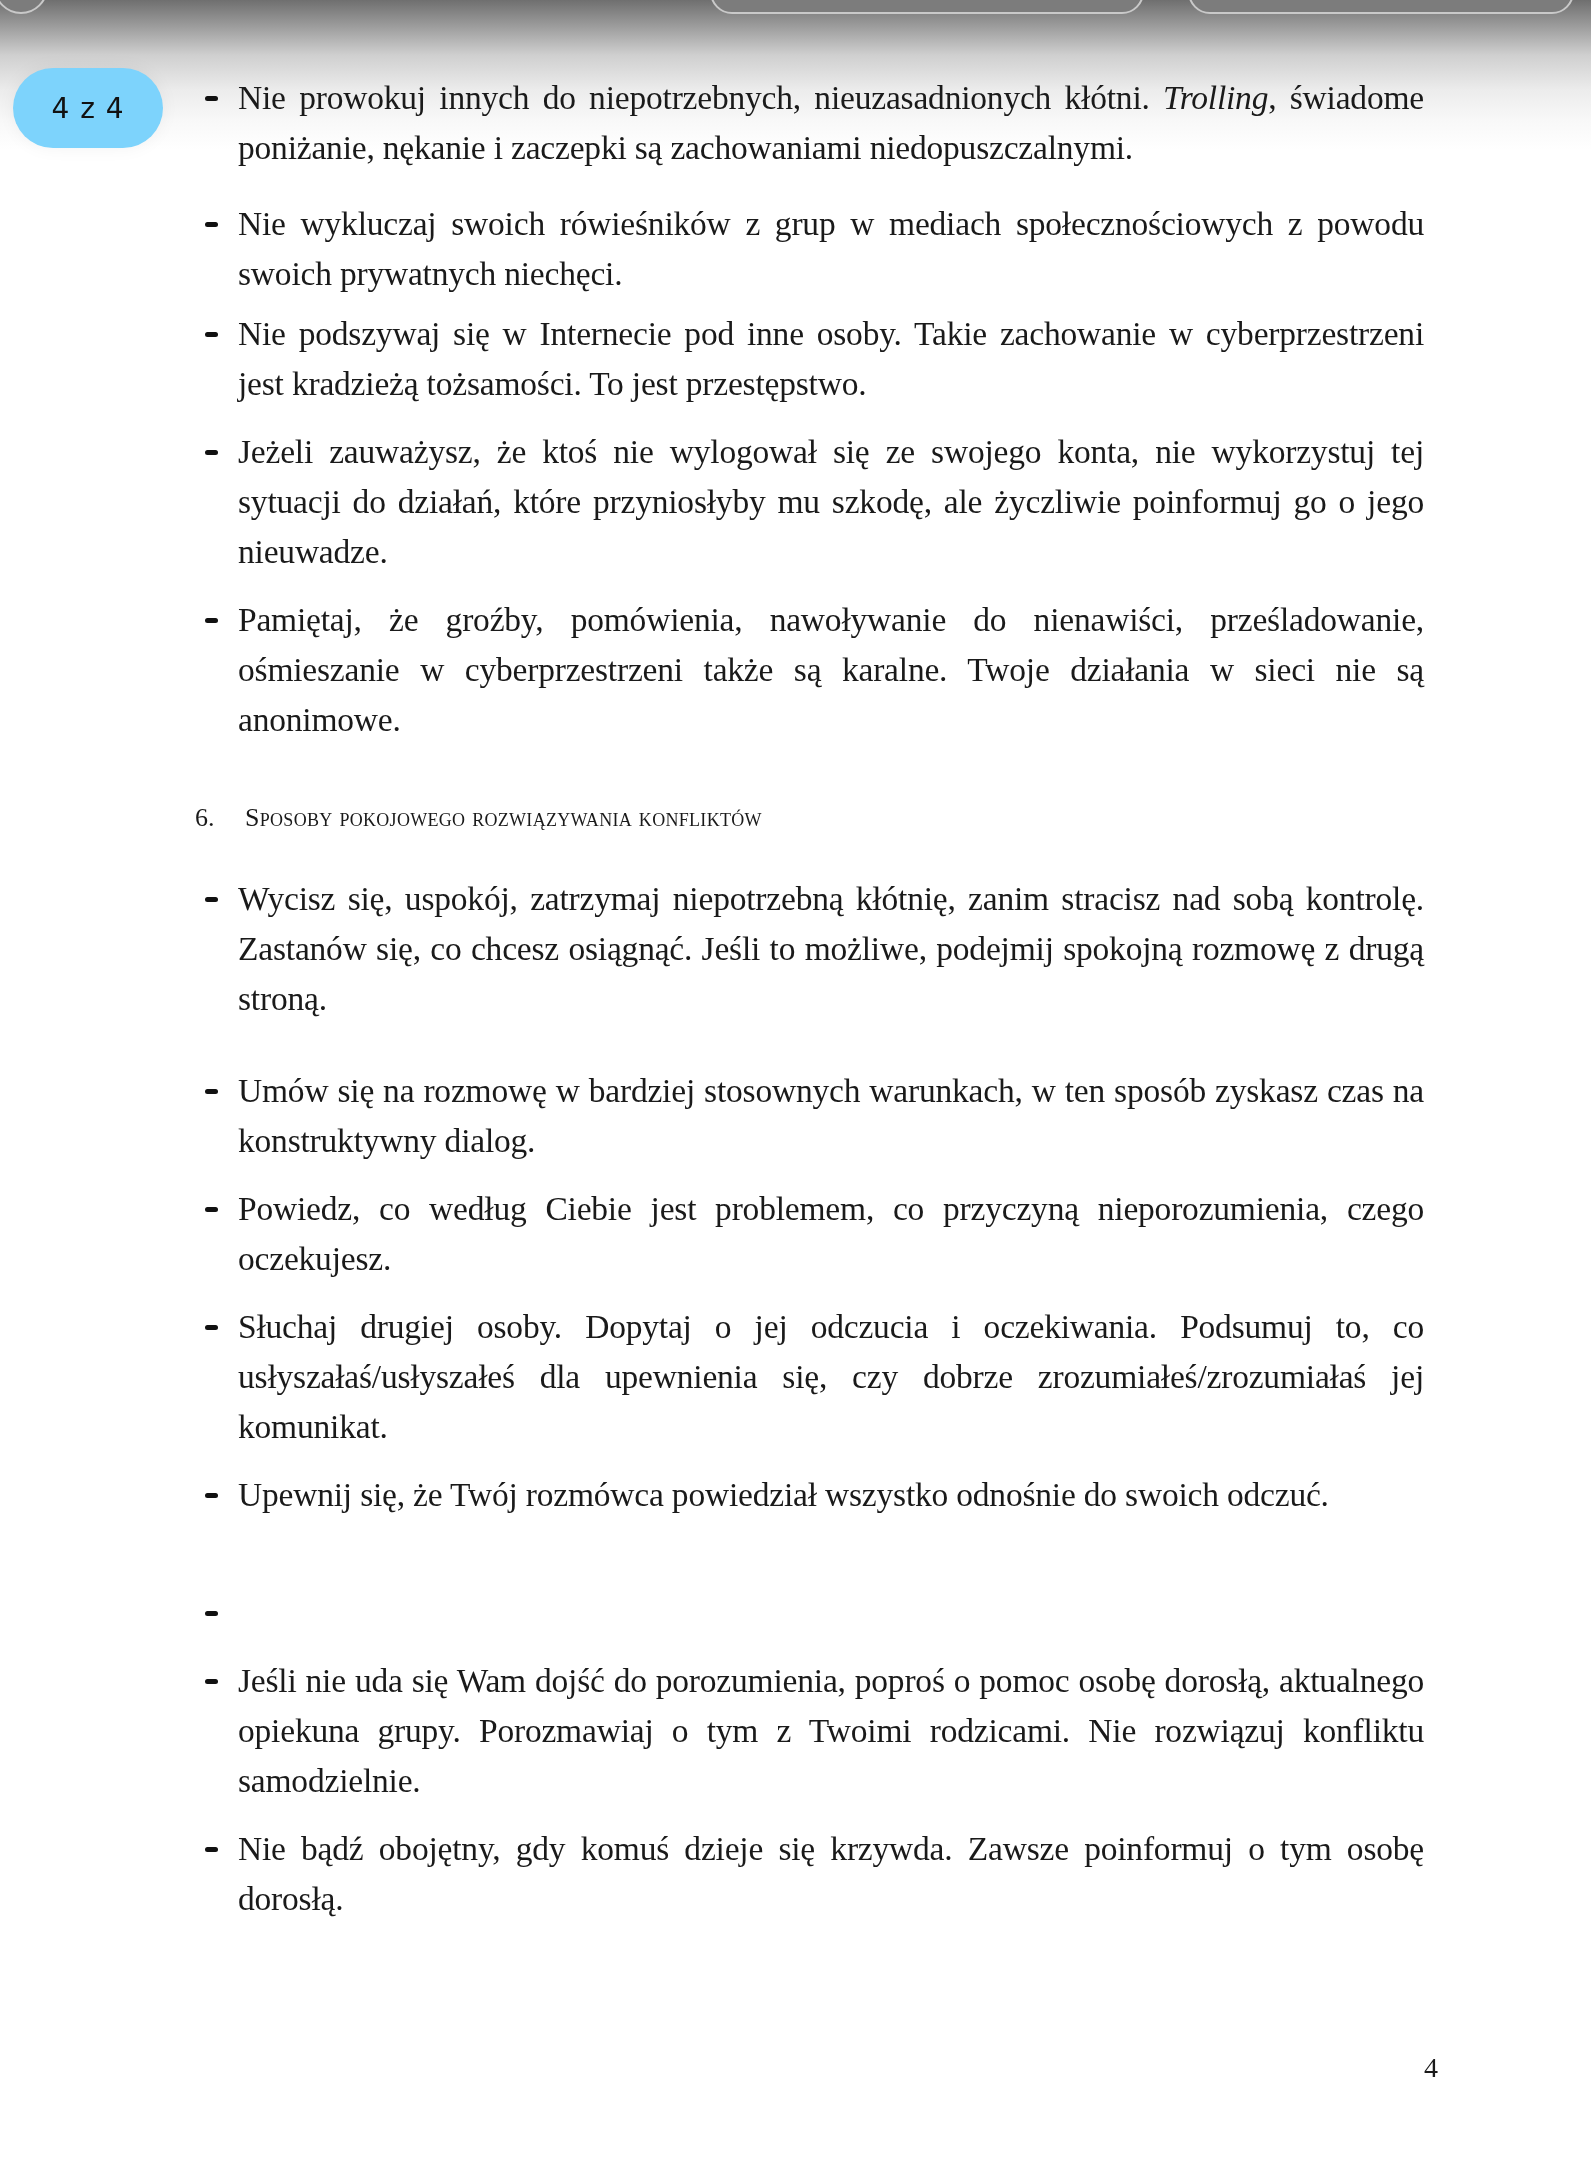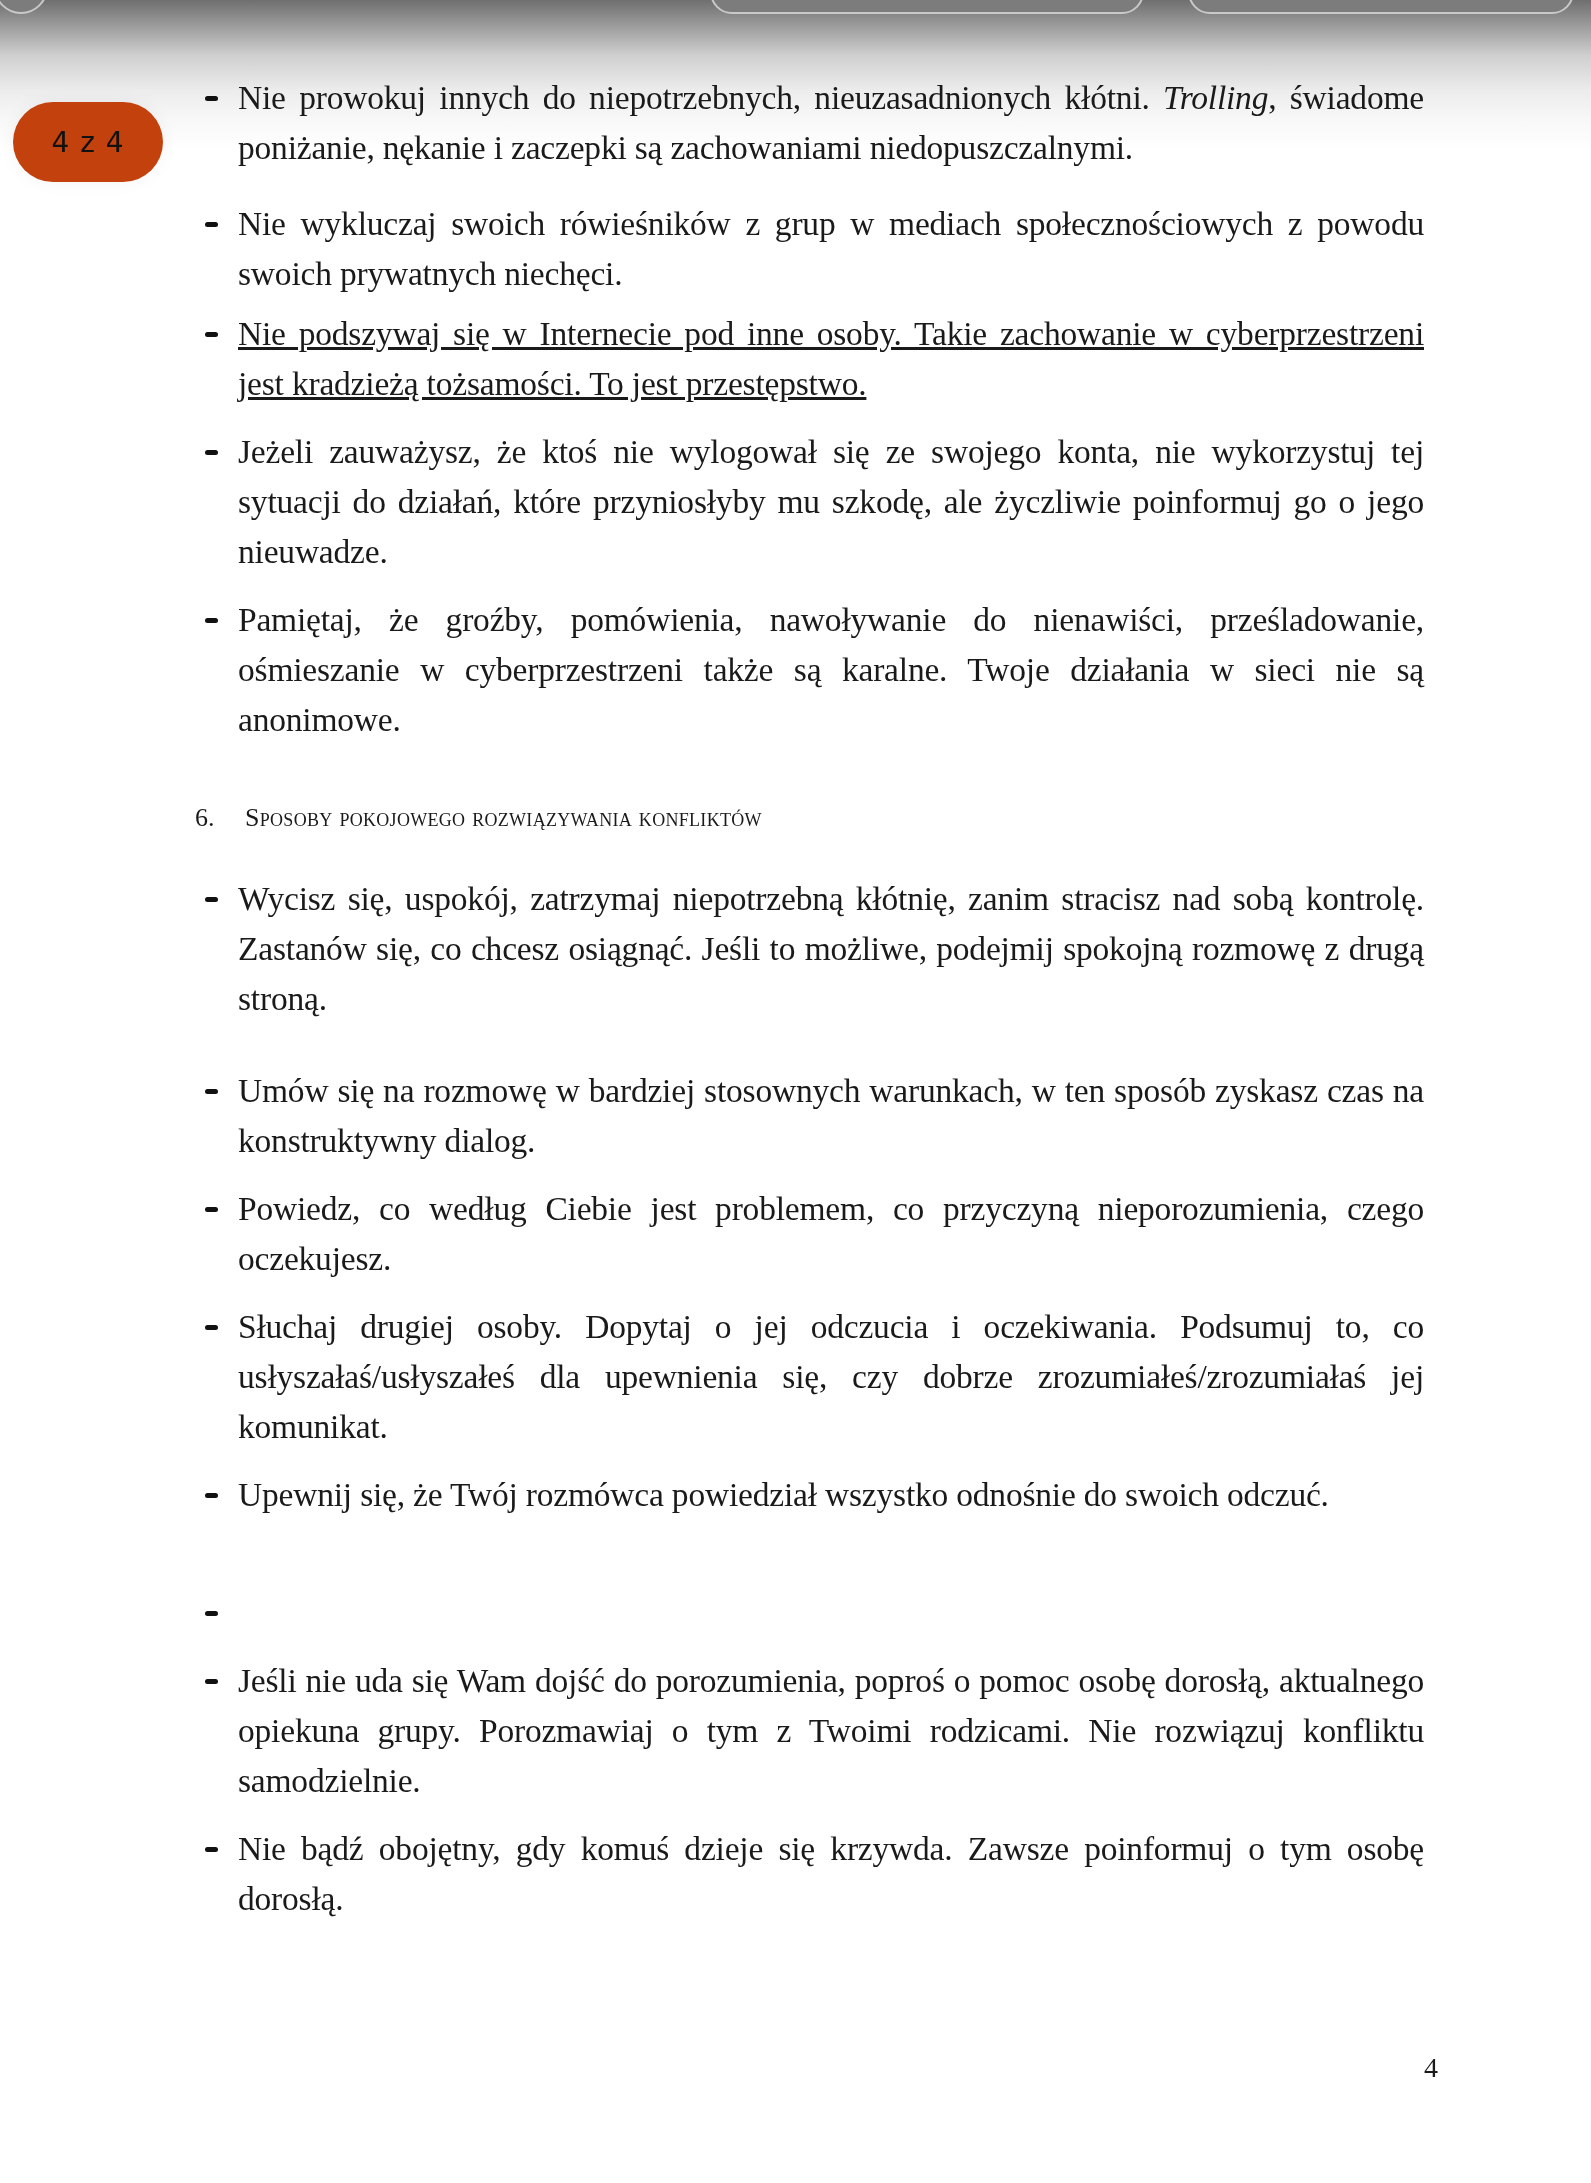--- a/index.html
+++ b/index.html
@@ -42,32 +42,31 @@
   .top-btn.pill-b {
     left: 1188px; top: -40px;
     width: 382px; height: 50px;
     border-radius: 0 0 22px 22px;
   }
   .page-indicator {
     position: absolute;
     left: 13px; top: 68px;
     width: 150px; height: 80px;
     border-radius: 40px;
-    background: #c2410c;
+    background: #7dd3fc;
     box-shadow: 0 0 18px rgba(0,0,0,0.05);
     z-index: 3;
     display: flex;
     align-items: center;
     justify-content: center;
     font-family: "DejaVu Sans", "Liberation Sans", sans-serif;
     font-size: 28px;
     font-weight: 500;
     color: #111;
     letter-spacing: 1px;
-    margin-top: 34px;
   }
   .content {
     position: absolute;
     left: 0; top: 0;
     width: 1591px;
     z-index: 2;
   }
   .item {
     position: absolute;
     left: 238px;
@@ -126,21 +125,21 @@
   <div class="item" style="top:73px;">
     <span class="bullet"></span>
     <span>Nie prowokuj innych do niepotrzebnych, nieuzasadnionych kłótni. </span><em>Trolling</em><span>, świadome poniżanie, nękanie i zaczepki są zachowaniami niedopuszczalnymi.</span>
   </div>
 
   <div class="item" style="top:191px;margin-top:8px;">
     <span class="bullet"></span>
     <span>Nie wykluczaj swoich rówieśników z grup w mediach społecznościowych z powodu swoich prywatnych niechęci.</span>
   </div>
 
-  <div class="item" style="top:309px;text-decoration:underline;">
+  <div class="item" style="top:309px;">
     <span class="bullet"></span>
     <span>Nie podszywaj się w Internecie pod inne osoby. Takie zachowanie w cyberprzestrzeni jest kradzieżą tożsamości. To jest przestępstwo.</span>
   </div>
 
   <div class="item" style="top:427px;">
     <span class="bullet"></span>
     <span>Jeżeli zauważysz, że ktoś nie wylogował się ze swojego konta, nie wykorzystuj tej sytuacji do działań, które przyniosłyby mu szkodę, ale życzliwie poinformuj go o jego nieuwadze.</span>
   </div>
 
   <div class="item" style="top:595px;">

